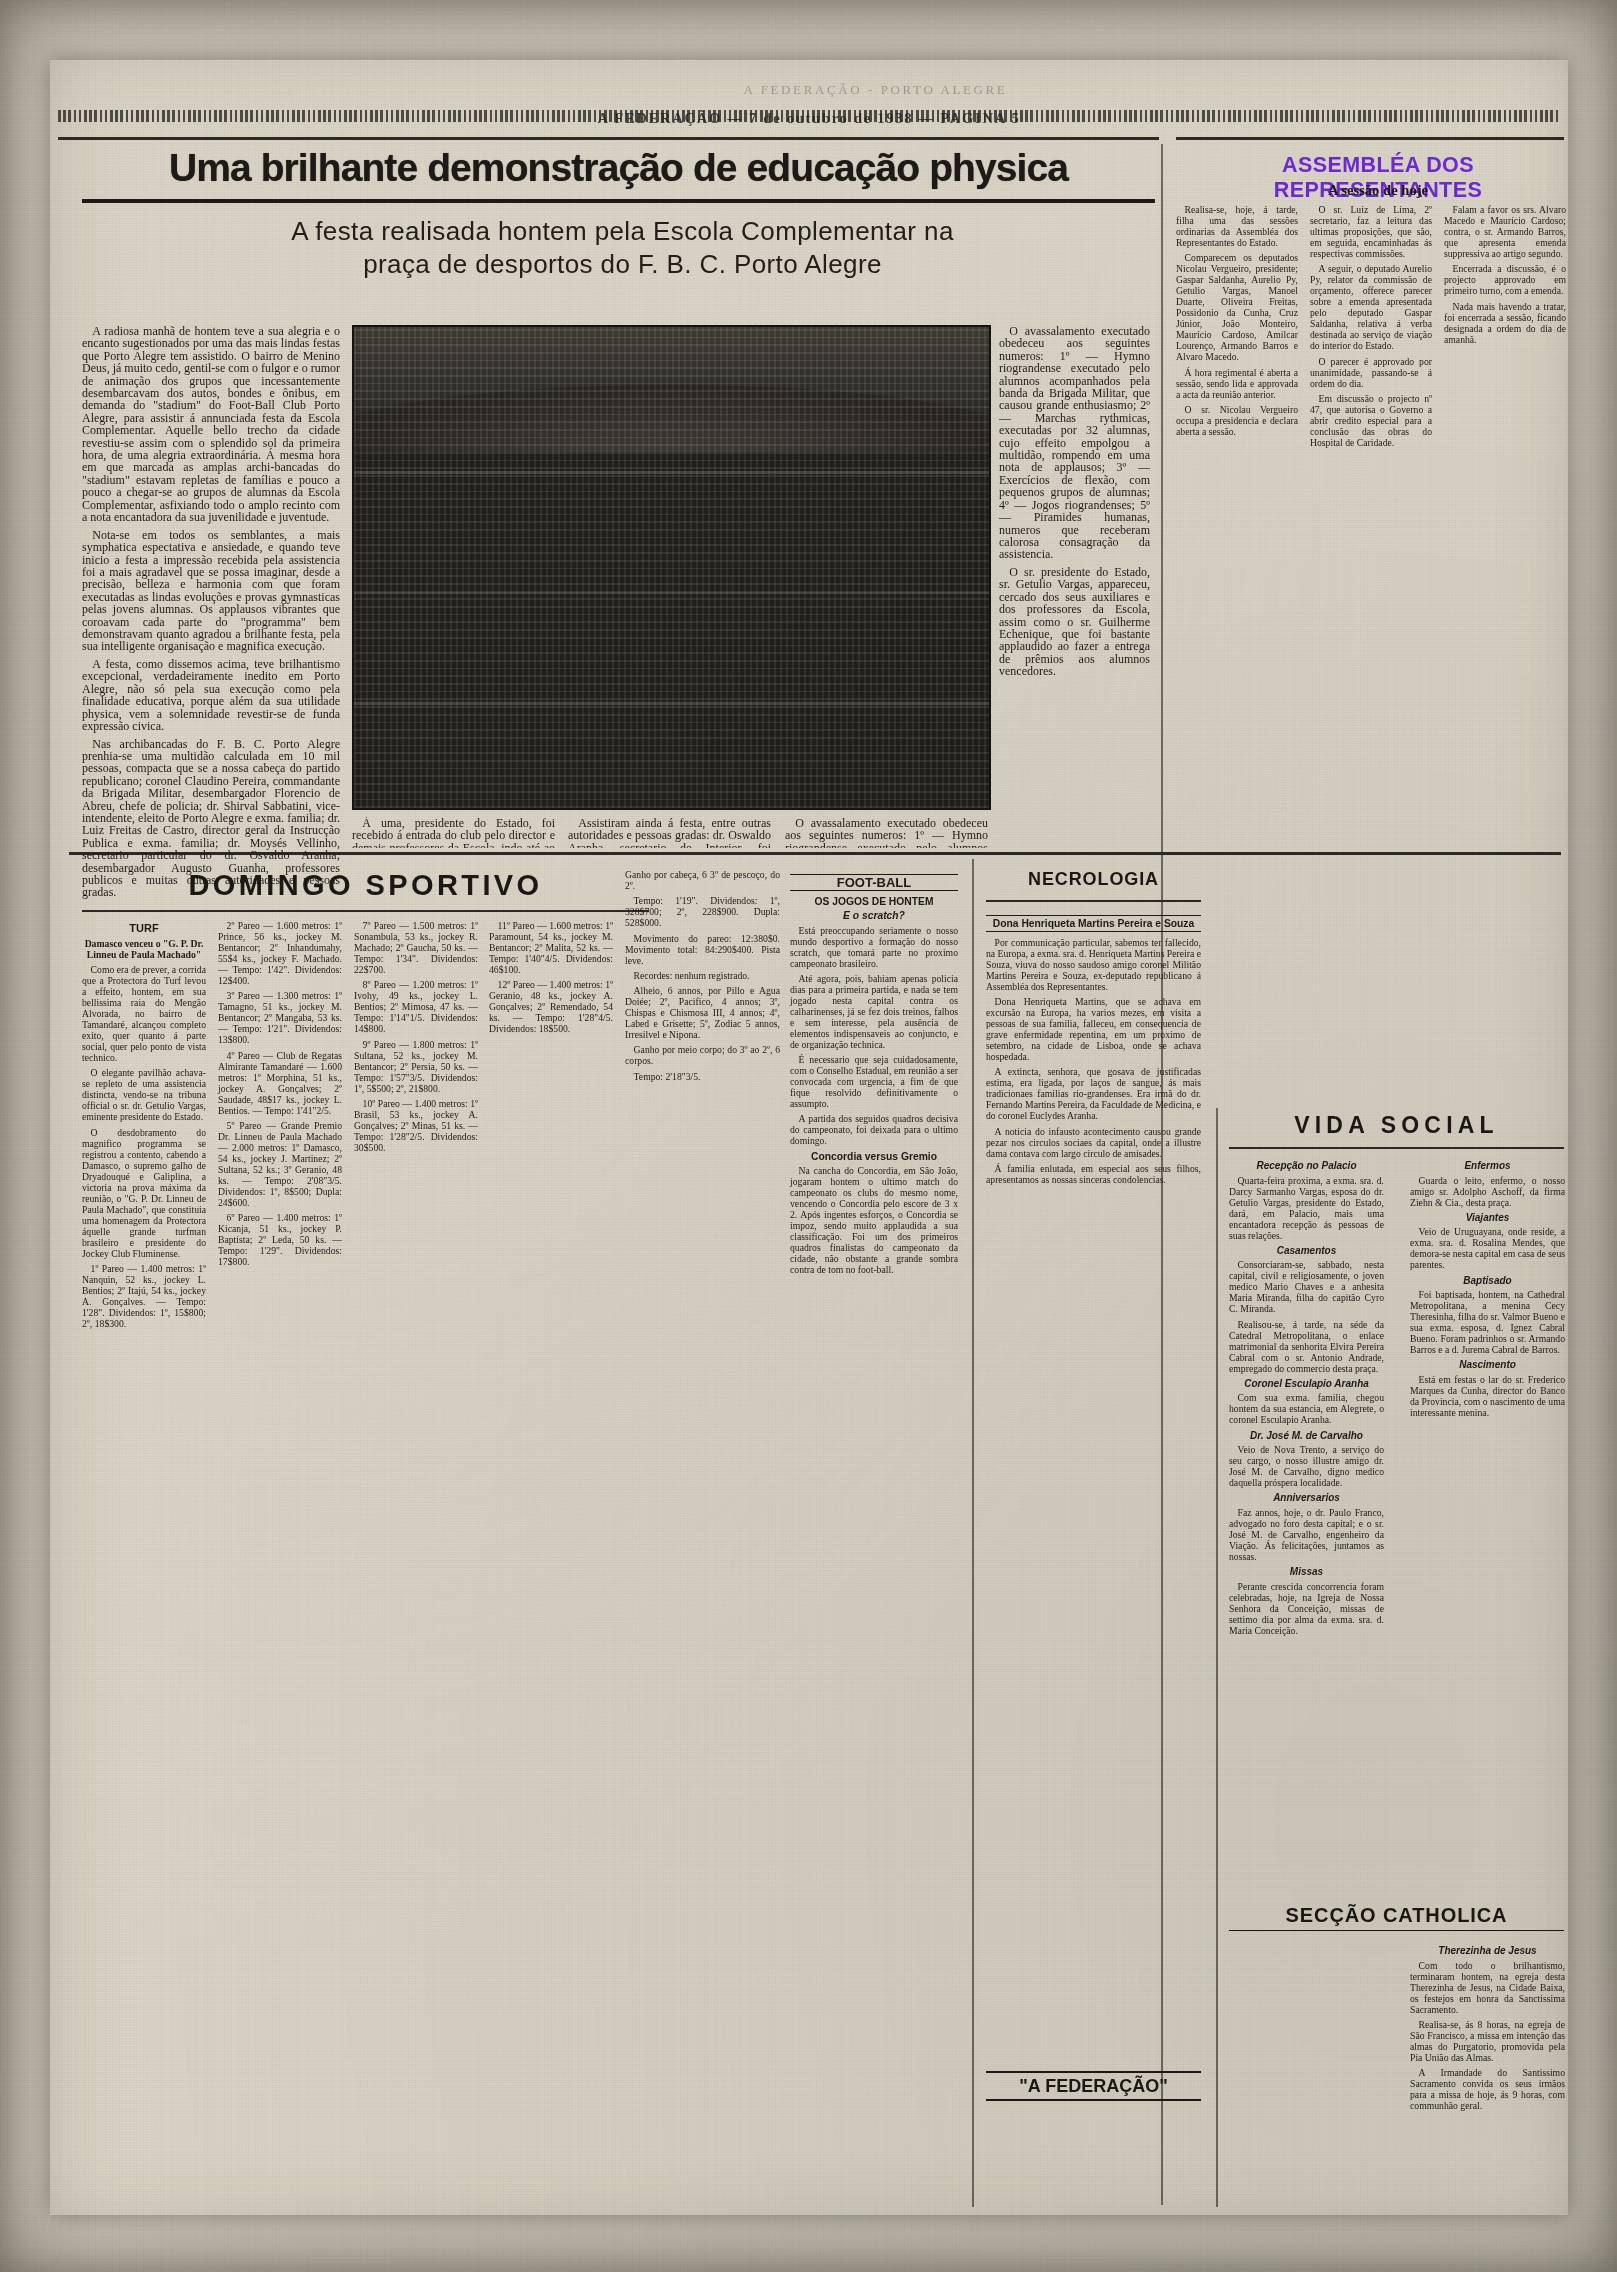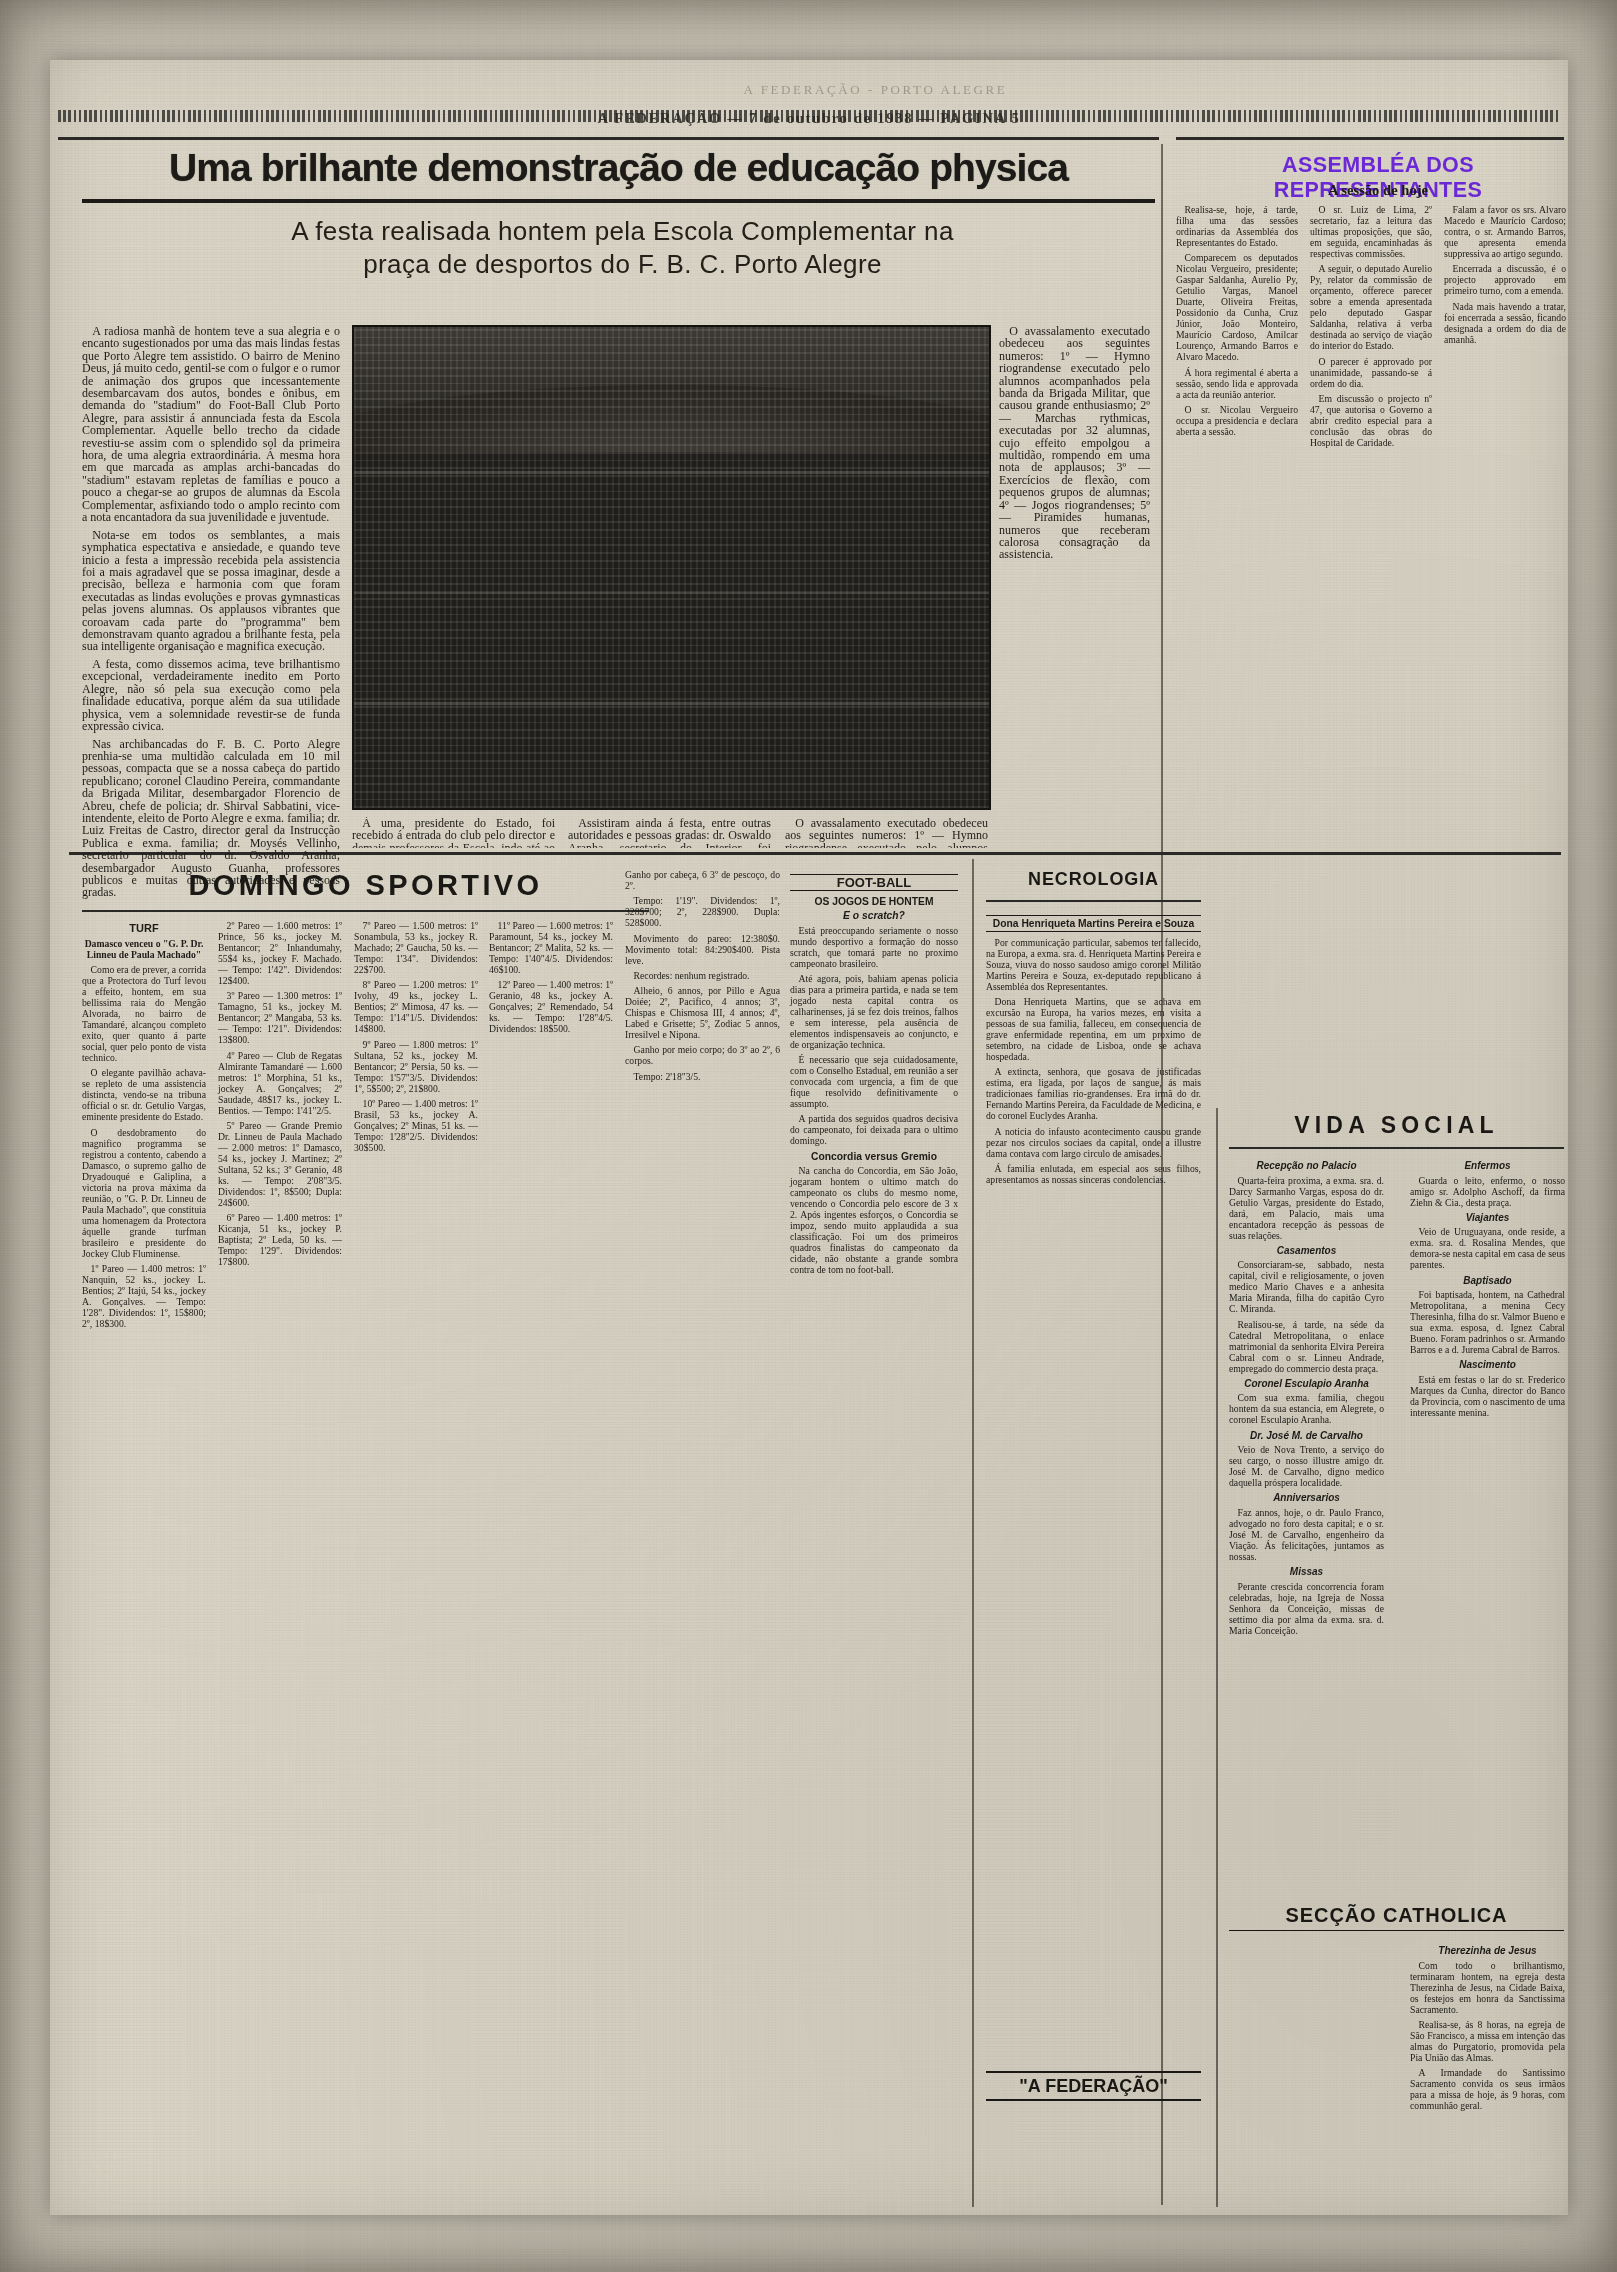--- a/index.html
+++ b/index.html
@@ -212,20 +212,21 @@
   </div>
   <div class="txtcol" style="left:568px;top:817px;width:203px;height:31px;overflow:hidden;">
     <p>Assistiram ainda á festa, entre outras autoridades e pessoas gradas: dr. Oswaldo Aranha, secretario do Interior, foi recebido pelo director e professores da Escola, sendo ouvacionado pelos alumnos e pelo povo.</p>
   </div>
   <div class="txtcol" style="left:785px;top:817px;width:203px;height:31px;overflow:hidden;">
     <p>O avassalamento executado obedeceu aos seguintes numeros: 1º — Hymno riograndense executado pelo alumnos acompanhados pela banda da Brigada Militar, que causou grande enthusiasmo; 2º — Marchas rythmicas, executadas por 32 alumnas, cujo effeito empolgou a multidão, rompendo em uma nota de applausos; 3º — Exercícios de flexão, com pequenos grupos de alumnas; 4º — Jogos riograndenses; 5º — Piramides humanas, numeros que receberam calorosa consagração da assistencia.</p>
   </div>
 
   <div class="txtcol" style="left:999px;top:325px;width:151px;height:515px;">
     <p>O avassalamento executado obedeceu aos seguintes numeros: 1º — Hymno riograndense executado pelo alumnos acompanhados pela banda da Brigada Militar, que causou grande enthusiasmo; 2º — Marchas rythmicas, executadas por 32 alumnas, cujo effeito empolgou a multidão, rompendo em uma nota de applausos; 3º — Exercícios de flexão, com pequenos grupos de alumnas; 4º — Jogos riograndenses; 5º — Piramides humanas, numeros que receberam calorosa consagração da assistencia.</p>
+    <p>O sr. presidente do Estado, sr. Getulio Vargas, appareceu, cercado dos seus auxiliares e dos professores da Escola, assim como o sr. Guilherme Echenique, que foi bastante applaudido ao fazer a entrega de prêmios aos alumnos vencedores.</p>
   </div>
 
   <div class="assembleia">ASSEMBLÉA DOS REPRESENTANTES</div>
   <div class="assembleia-sub">A sessão de hoje</div>
 
   <div class="txtcol tiny" style="left:1176px;top:204px;width:122px;height:635px;">
     <p>Realisa-se, hoje, á tarde, filha uma das sessões ordinarias da Assembléa dos Representantes do Estado.</p>
     <p>Comparecem os deputados Nicolau Vergueiro, presidente; Gaspar Saldanha, Aurelio Py, Getulio Vargas, Manoel Duarte, Oliveira Freitas, Possidonio da Cunha, Cruz Júnior, João Monteiro, Maurício Cardoso, Amilcar Lourenço, Armando Barros e Alvaro Macedo.</p>
     <p>Á hora regimental é aberta a sessão, sendo lida e approvada a acta da reunião anterior.</p>
     <p>O sr. Nicolau Vergueiro occupa a presidencia e declara aberta a sessão.</p>
@@ -310,21 +311,21 @@
   </div>
 
   <div class="vs-title">VIDA SOCIAL</div>
   <div class="rule" style="left:1229px;top:1147px;width:335px;height:1.7px;"></div>
 
   <div class="txtcol tiny" style="left:1229px;top:1157px;width:155px;height:1039px;">
     <span class="hl i" style="font-size:10px;">Recepção no Palacio</span>
     <p>Quarta-feira proxima, a exma. sra. d. Darcy Sarmanho Vargas, esposa do dr. Getulio Vargas, presidente do Estado, dará, em Palacio, mais uma encantadora recepção ás pessoas de suas relações.</p>
     <span class="hl i" style="font-size:10px;">Casamentos</span>
     <p>Consorciaram-se, sabbado, nesta capital, civil e religiosamente, o joven medico Mario Chaves e a anhesita Maria Miranda, filha do capitão Cyro C. Miranda.</p>
-    <p>Realisou-se, á tarde, na séde da Catedral Metropolitana, o enlace matrimonial da senhorita Elvira Pereira Cabral com o sr. Linneu Andrade, empregado do commercio desta praça.</p>
+    <p>Realisou-se, á tarde, na séde da Catedral Metropolitana, o enlace matrimonial da senhorita Elvira Pereira Cabral com o sr. Antonio Andrade, empregado do commercio desta praça.</p>
     <span class="hl i" style="font-size:10px;">Coronel Esculapio Aranha</span>
     <p>Com sua exma. familia, chegou hontem da sua estancia, em Alegrete, o coronel Esculapio Aranha.</p>
     <span class="hl i" style="font-size:10px;">Dr. José M. de Carvalho</span>
     <p>Veio de Nova Trento, a serviço do seu cargo, o nosso illustre amigo dr. José M. de Carvalho, digno medico daquella próspera localidade.</p>
     <span class="hl i" style="font-size:10px;">Anniversarios</span>
     <p>Faz annos, hoje, o dr. Paulo Franco, advogado no foro desta capital; e o sr. José M. de Carvalho, engenheiro da Viação. Ás felicitações, juntamos as nossas.</p>
     <span class="hl i" style="font-size:10px;">Missas</span>
     <p>Perante crescida concorrencia foram celebradas, hoje, na Igreja de Nossa Senhora da Conceição, missas de settimo dia por alma da exma. sra. d. Maria Conceição.</p>
   </div>
 

